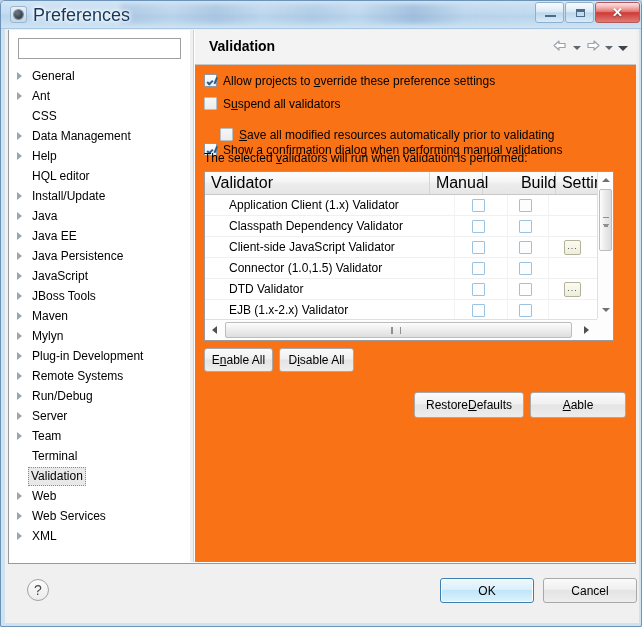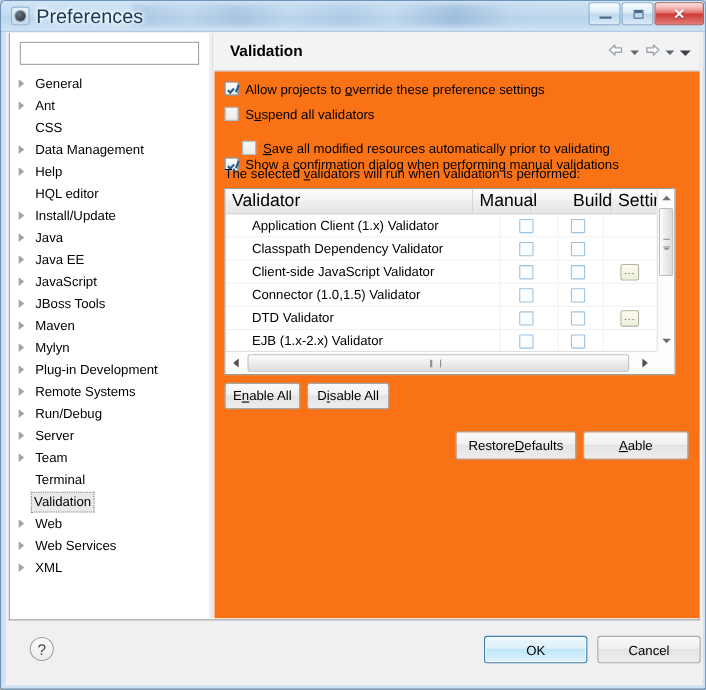--- a/index.html
+++ b/index.html
@@ -314,20 +314,21 @@
         <div class="tree" id="tree">
             <div class="tree-item"><span class="arw"></span><span class="lbl">General</span></div>
             <div class="tree-item"><span class="arw"></span><span class="lbl">Ant</span></div>
             <div class="tree-item"><span class="lbl">CSS</span></div>
             <div class="tree-item"><span class="arw"></span><span class="lbl">Data Management</span></div>
             <div class="tree-item"><span class="arw"></span><span class="lbl">Help</span></div>
             <div class="tree-item"><span class="lbl">HQL editor</span></div>
             <div class="tree-item"><span class="arw"></span><span class="lbl">Install/Update</span></div>
             <div class="tree-item"><span class="arw"></span><span class="lbl">Java</span></div>
             <div class="tree-item"><span class="arw"></span><span class="lbl">Java EE</span></div>
+            <div class="tree-item"><span class="arw"></span><span class="lbl">Java Persistence</span></div>
             <div class="tree-item"><span class="arw"></span><span class="lbl">JavaScript</span></div>
             <div class="tree-item"><span class="arw"></span><span class="lbl">JBoss Tools</span></div>
             <div class="tree-item"><span class="arw"></span><span class="lbl">Maven</span></div>
             <div class="tree-item"><span class="arw"></span><span class="lbl">Mylyn</span></div>
             <div class="tree-item"><span class="arw"></span><span class="lbl">Plug-in Development</span></div>
             <div class="tree-item"><span class="arw"></span><span class="lbl">Remote Systems</span></div>
             <div class="tree-item"><span class="arw"></span><span class="lbl">Run/Debug</span></div>
             <div class="tree-item"><span class="arw"></span><span class="lbl">Server</span></div>
             <div class="tree-item"><span class="arw"></span><span class="lbl">Team</span></div>
             <div class="tree-item"><span class="lbl">Terminal</span></div>

